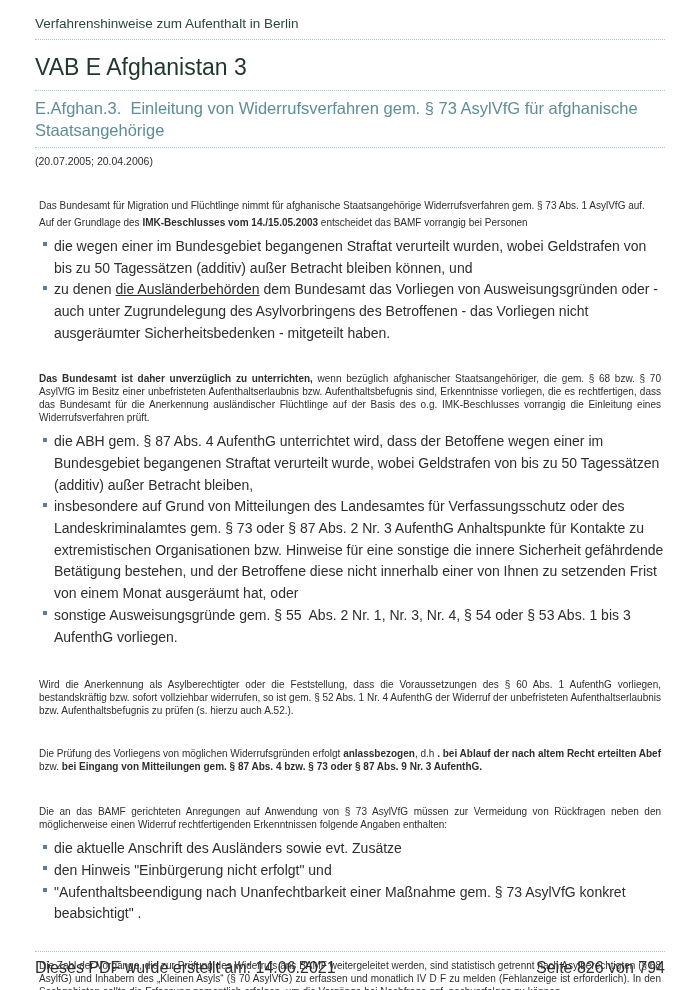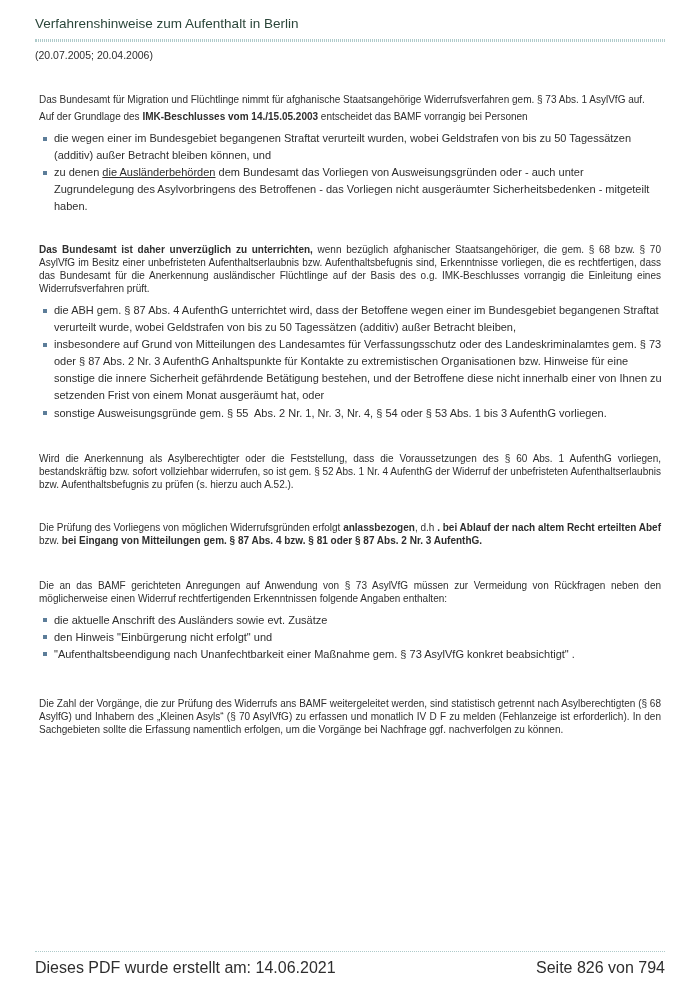--- a/index.html
+++ b/index.html
@@ -34,21 +34,21 @@
   .mt-26 { margin-top:26px !important; }
   .mt-34 { margin-top:34px !important; }
   .left { text-align:left !important; }
 
   .b { font-weight:bold; }
   .u { text-decoration:underline; }
 
   .list { margin:7px 0 0 6px; }
   .li {
     position:relative; padding-left:13px;
-    font-size:11px; line-height:1.55; text-align:left;
+    font-size:14px; line-height:1.55; text-align:left;
   }
   .blt {
     position:absolute; left:2px; top:6.5px;
     width:4px; height:4px; background:#5c7d99; display:inline-block;
   }
 
   .footer {
     position:absolute; left:35px; right:35px; bottom:13px;
     border-top:1px dotted #aecaca; padding-top:7px;
     display:flex; justify-content:space-between;
@@ -56,22 +56,24 @@
   }
 </style>
 </head>
 <body>
 
 <div class="page">
 
   <div class="doc-header-title">Verfahrenshinweise zum Aufenthalt in Berlin</div>
   <div class="rule"></div>
 
+  <h1 class="page-title">VAB E Afghanistan 3</h1>
   <div class="rule"></div>
 
+  <h2 class="section-heading">E.Afghan.3.&nbsp; Einleitung von Widerrufsverfahren gem. § 73 AsylVfG für afghanische Staatsangehörige</h2>
   <div class="rule"></div>
 
   <div class="dates">(20.07.2005; 20.04.2006)</div>
 
   <p class="para mt-32 left">Das Bundesamt für Migration und Flüchtlinge nimmt für afghanische Staatsangehörige Widerrufsverfahren gem. § 73 Abs. 1 AsylVfG auf.</p>
 
   <p class="para left"><span>Auf der Grundlage des </span><span class="b">IMK-Beschlusses vom 14./15.05.2003</span><span> entscheidet das BAMF vorrangig bei Personen</span></p>
 
   <div class="list">
     <div class="li">
@@ -92,21 +94,21 @@
     <div class="li">
       <span class="blt"></span><span>insbesondere auf Grund von Mitteilungen des Landesamtes für Verfassungsschutz oder des Landeskriminalamtes gem. § 73 oder § 87 Abs. 2 Nr. 3 AufenthG Anhaltspunkte für Kontakte zu extremistischen Organisationen bzw. Hinweise für eine sonstige die innere Sicherheit gefährdende Betätigung bestehen, und der Betroffene diese nicht innerhalb einer von Ihnen zu setzenden Frist von einem Monat ausgeräumt hat, oder</span>
     </div>
     <div class="li">
       <span class="blt"></span><span>sonstige Ausweisungsgründe gem. § 55&nbsp; Abs. 2 Nr. 1, Nr. 3, Nr. 4, § 54 oder § 53 Abs. 1 bis 3 AufenthG vorliegen.</span>
     </div>
   </div>
 
   <p class="para mt-30">Wird die Anerkennung als Asylberechtigter oder die Feststellung, dass die Voraussetzungen des § 60 Abs. 1 AufenthG vorliegen, bestandskräftig bzw. sofort vollziehbar widerrufen, so ist gem. § 52 Abs. 1 Nr. 4 AufenthG der Widerruf der unbefristeten Aufenthaltserlaubnis bzw. Aufenthaltsbefugnis zu prüfen (s. hierzu auch A.52.).</p>
 
-  <p class="para mt-30"><span>Die Prüfung des Vorliegens von möglichen Widerrufsgründen erfolgt </span><span class="b">anlassbezogen</span><span>, d.h </span><span class="b">. bei Ablauf der nach altem Recht erteilten Abef</span><span> bzw. </span><span class="b">bei Eingang von Mitteilungen gem. § 87 Abs. 4 bzw. § 81 oder § 87 Abs. 2 Nr. 3 AufenthG.</span></p>
+  <p class="para mt-30"><span>Die Prüfung des Vorliegens von möglichen Widerrufsgründen erfolgt </span><span class="b">anlassbezogen</span><span>, d.h </span><span class="b">. bei Ablauf der nach altem Recht erteilten Abef</span><span> bzw. </span><span class="b">bei Eingang von Mitteilungen gem. § 87 Abs. 4 bzw. § 73 oder § 87 Abs. 9 Nr. 3 AufenthG.</span></p>
 
   <p class="para mt-32">Die an das BAMF gerichteten Anregungen auf Anwendung von § 73 AsylVfG müssen zur Vermeidung von Rückfragen neben den möglicherweise einen Widerruf rechtfertigenden Erkenntnissen folgende Angaben enthalten:</p>
 
   <div class="list">
     <div class="li">
       <span class="blt"></span><span>die aktuelle Anschrift des Ausländers sowie evt. Zusätze</span>
     </div>
     <div class="li">
       <span class="blt"></span><span>den Hinweis "Einbürgerung nicht erfolgt" und</span>
     </div>

